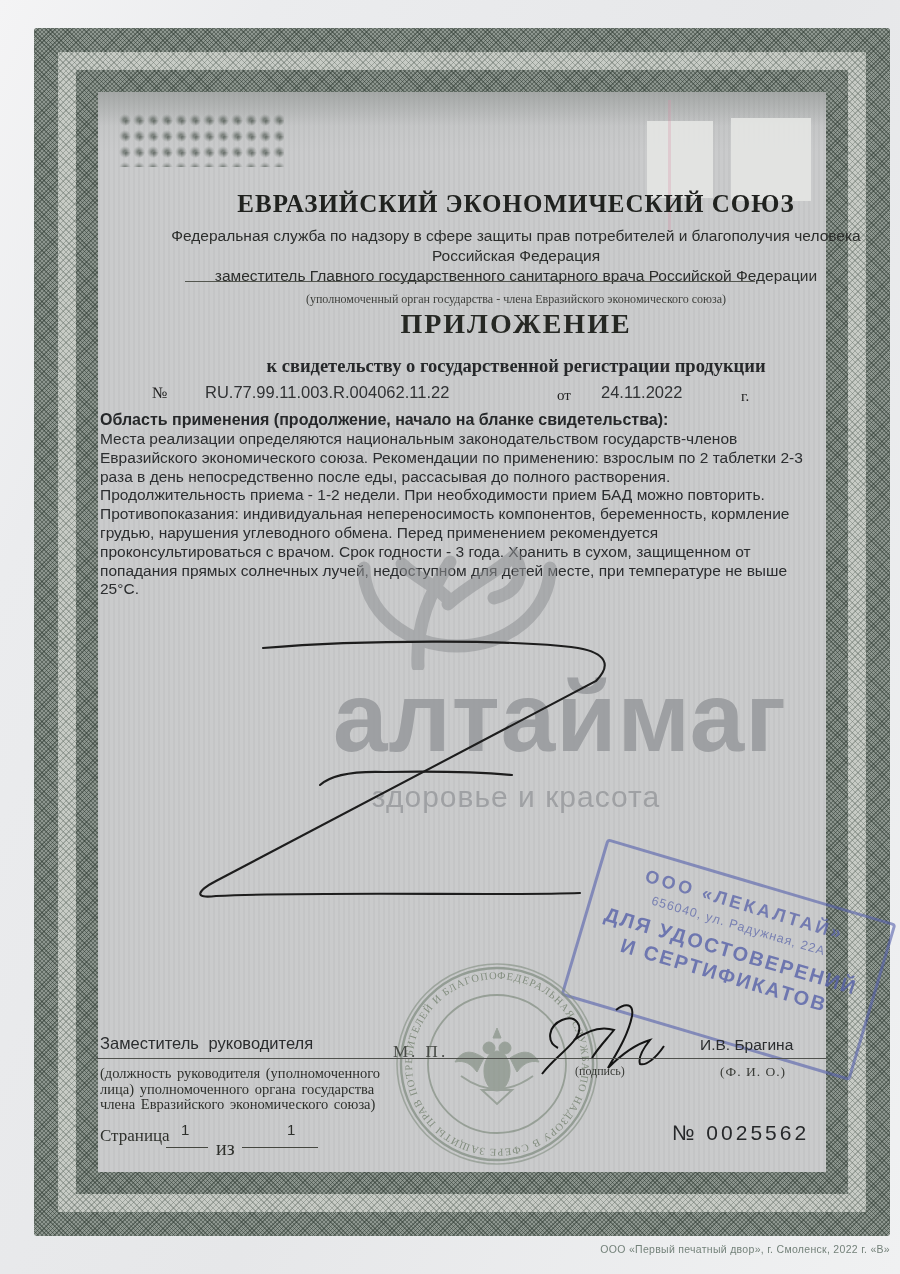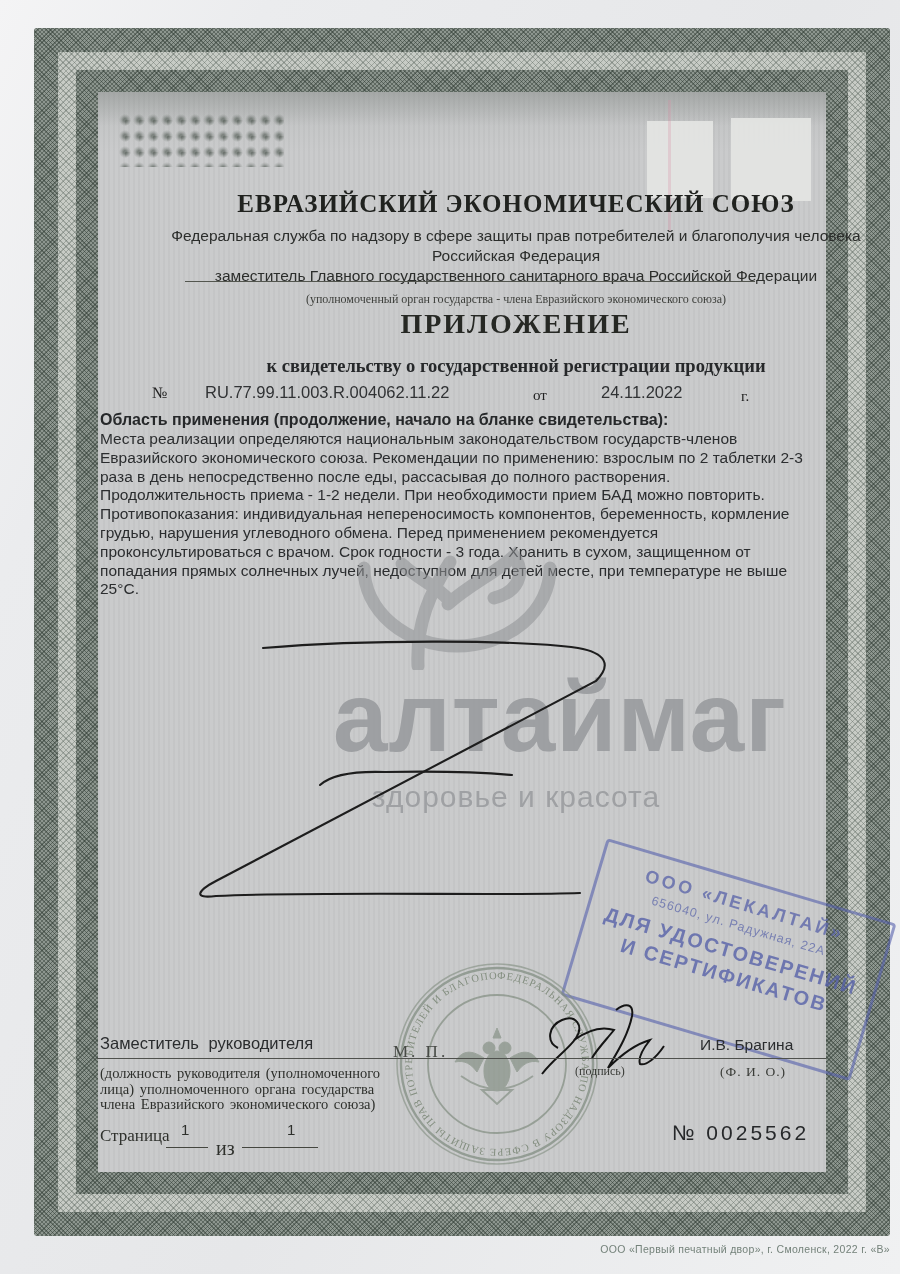--- a/index.html
+++ b/index.html
@@ -56,21 +56,21 @@
   .centerband{position:absolute;left:98px;width:836px;text-align:center;}
   .union-title{top:190px;font-family:"Liberation Serif",serif;font-weight:700;font-size:25px;letter-spacing:1px;color:#20221f;}
   .auth{top:226px;font-size:15.5px;line-height:20px;color:#2b2d2b;}
   .auth-rule{position:absolute;left:185px;top:281px;width:570px;border-top:1.3px solid #53564f;}
   .auth-note{top:284px;font-family:"Liberation Serif",serif;font-size:12px;color:#3c3e3a;margin-top:8px;}
   .app-title{top:308px;font-family:"Liberation Serif",serif;font-weight:700;font-size:28px;letter-spacing:2px;color:#26282424;color:#262824;}
   .app-sub{top:356px;font-family:"Liberation Serif",serif;font-weight:700;font-size:18.5px;color:#26282a;}
   .numrow span{position:absolute;white-space:nowrap;}
   .no-label{left:152px;top:384px;font-family:"Liberation Serif",serif;font-size:16px;}
   .reg-num{left:205px;top:383px;font-size:16.5px;color:#303234;}
-  .from-label{left:533px;top:387px;font-family:"Liberation Serif",serif;font-size:15px;}
+  .from-label{left:557px;top:387px;font-family:"Liberation Serif",serif;font-size:15px;}
   .reg-date{left:601px;top:383px;font-size:16.5px;color:#303234;}
   .year-label{left:741px;top:388px;font-family:"Liberation Serif",serif;font-size:15px;}
   .section-heading{position:absolute;left:100px;top:411px;font-weight:700;font-size:16px;color:#26282a;}
   .body-par{position:absolute;left:100px;top:430px;width:715px;font-size:15.5px;line-height:18.8px;
     color:#2b2d2f;white-space:pre-line;}
   
   .wm-logo{position:absolute;left:352px;top:540px;opacity:.55;}
   .wm-brand{top:668px;font-size:98px;font-weight:700;letter-spacing:1px;color:#97999c;opacity:.85;line-height:1;padding-left:44px;}
   .wm-tagline{top:780px;font-size:30px;font-weight:400;letter-spacing:1px;color:#9b9da0;opacity:.9;}
   

